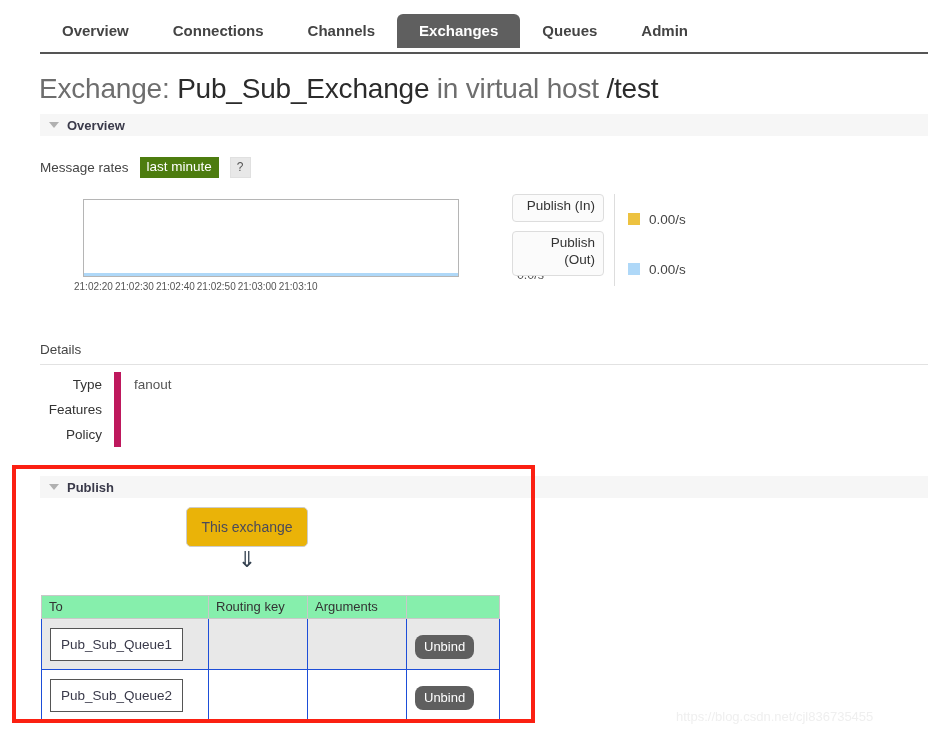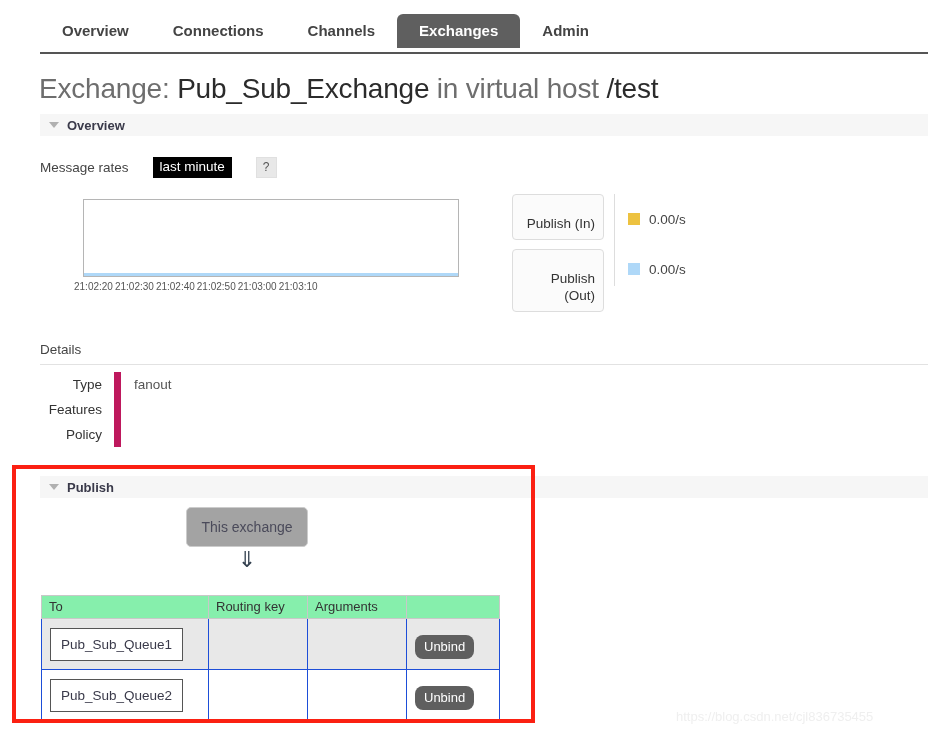--- a/index.html
+++ b/index.html
@@ -91,29 +91,29 @@
     color: #3a3a4a;
   }
 
   
   .rates-row {
     position: absolute;
     left: 40px;
     top: 157px;
     display: flex;
     align-items: center;
-    gap: 17px;
+    gap: 4px;
   }
   .rates-label {
     font-size: 13.5px;
     color: #444444;
     margin-right: 7px;
   }
   .badge-orange {
-    background: #000000;
+    background: #4d7c0f;
     color: #ffffff;
     font-size: 13.5px;
     padding: 2px 7px 3px 7px;
     line-height: 1.2;
   }
   .help-btn {
     background: #e8e8e8;
     color: #555555;
     font-size: 12px;
     margin-left: 7px;
@@ -173,21 +173,21 @@
     gap: 9px;
   }
   .legend-btn {
     width: 92px;
     border: 1px solid #dddddd;
     border-radius: 4px;
     background: #fbfbfb;
     font-size: 13.5px;
     color: #333333;
     text-align: right;
-    padding: 21px 8px 6px 8px;
+    padding: 3px 8px 6px 8px;
     line-height: 1.25;
     box-sizing: border-box;
   }
   .legend-divider {
     width: 1px;
     background: #dddddd;
     margin: 0 0 0 10px;
     height: 92px;
   }
   .legend-vals {
@@ -258,21 +258,21 @@
 
   
   .this-exchange {
     position: absolute;
     left: 186px;
     top: 507px;
     width: 122px;
     height: 40px;
     border: 1px solid #cccccc;
     border-radius: 5px;
-    background: #a3a3a3;
+    background: #eab308;
     display: flex;
     align-items: center;
     justify-content: center;
     font-size: 14px;
     color: #4a4a5a;
     box-sizing: border-box;
   }
   .down-arrow {
     position: absolute;
     left: 186px;
@@ -359,20 +359,21 @@
 </style>
 </head>
 <body>
 
 <div class="nav">
   <div class="nav-inner">
     <div class="nav-tab">Overview</div>
     <div class="nav-tab">Connections</div>
     <div class="nav-tab">Channels</div>
     <div class="nav-tab active">Exchanges</div>
+    <div class="nav-tab">Queues</div>
     <div class="nav-tab">Admin</div>
   </div>
   <div class="nav-rule"></div>
 </div>
 
 <div class="page-title">
   <span class="t-light">Exchange:</span>
   <span class="t-dark">Pub_Sub_Exchange</span>
   <span class="t-light">in virtual host</span>
   <span class="t-dark">/test</span>

